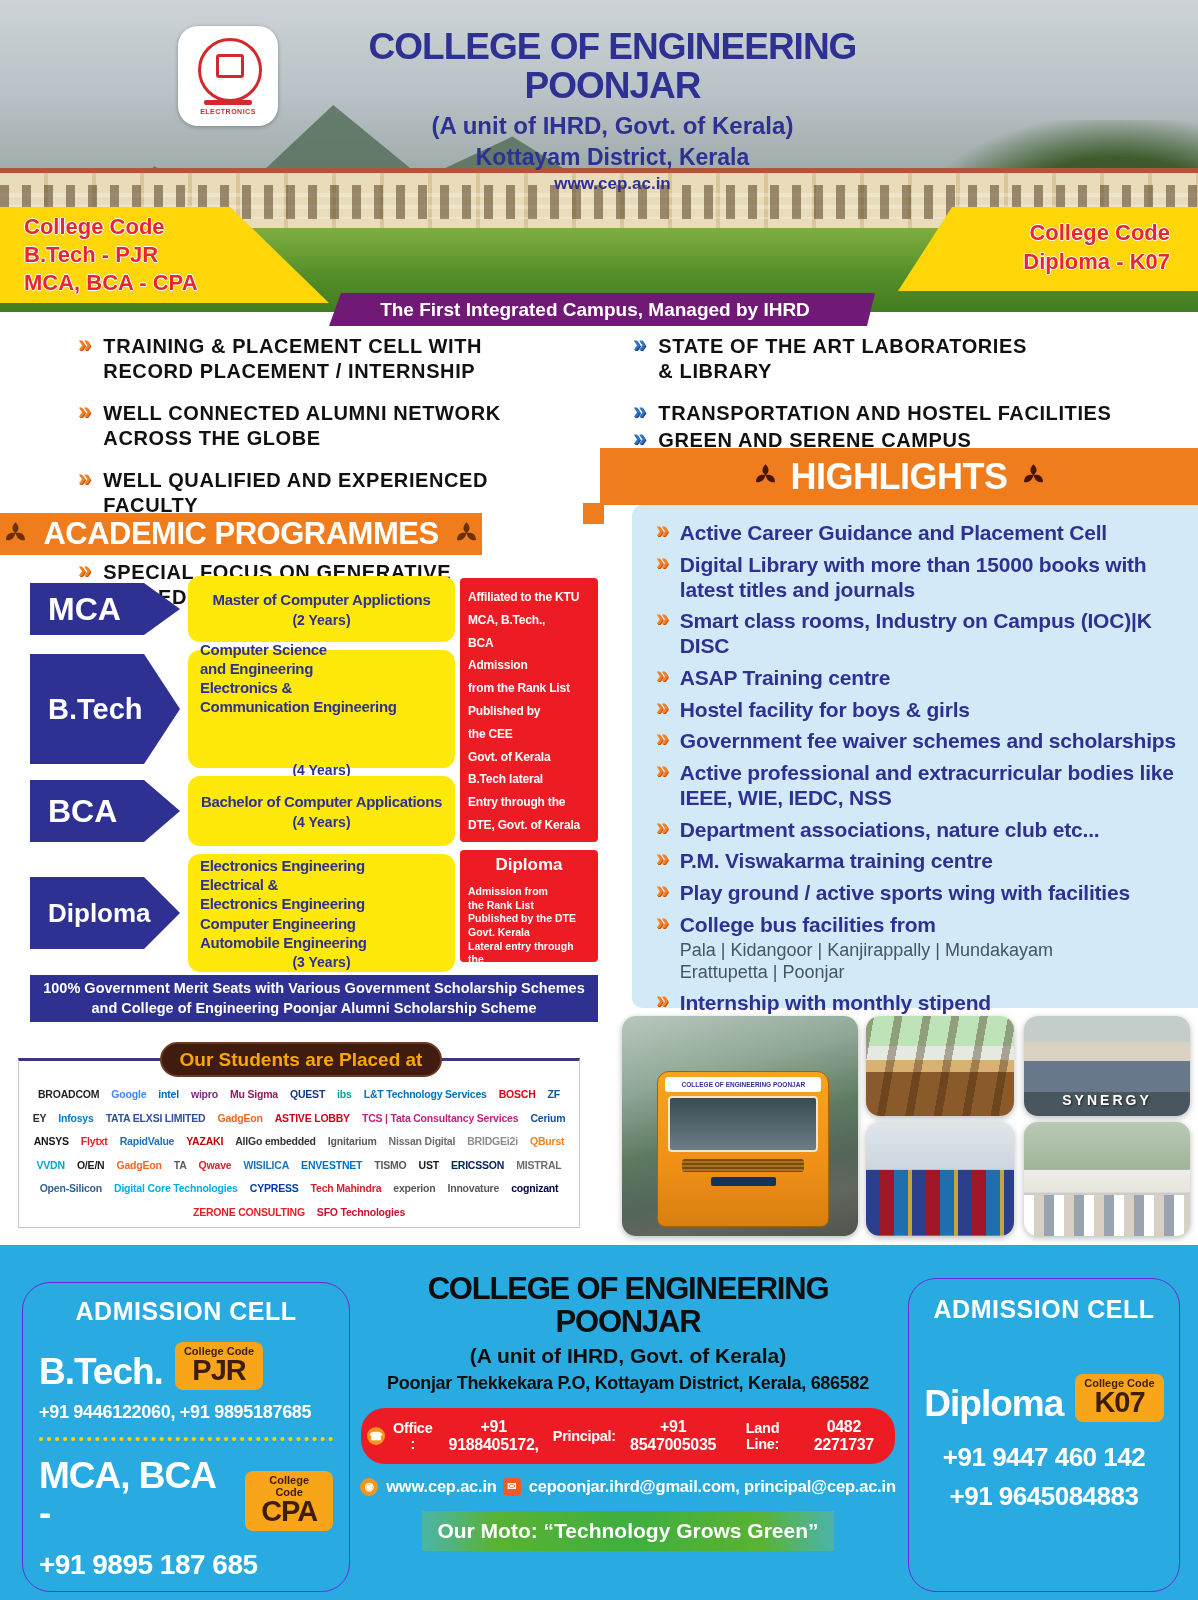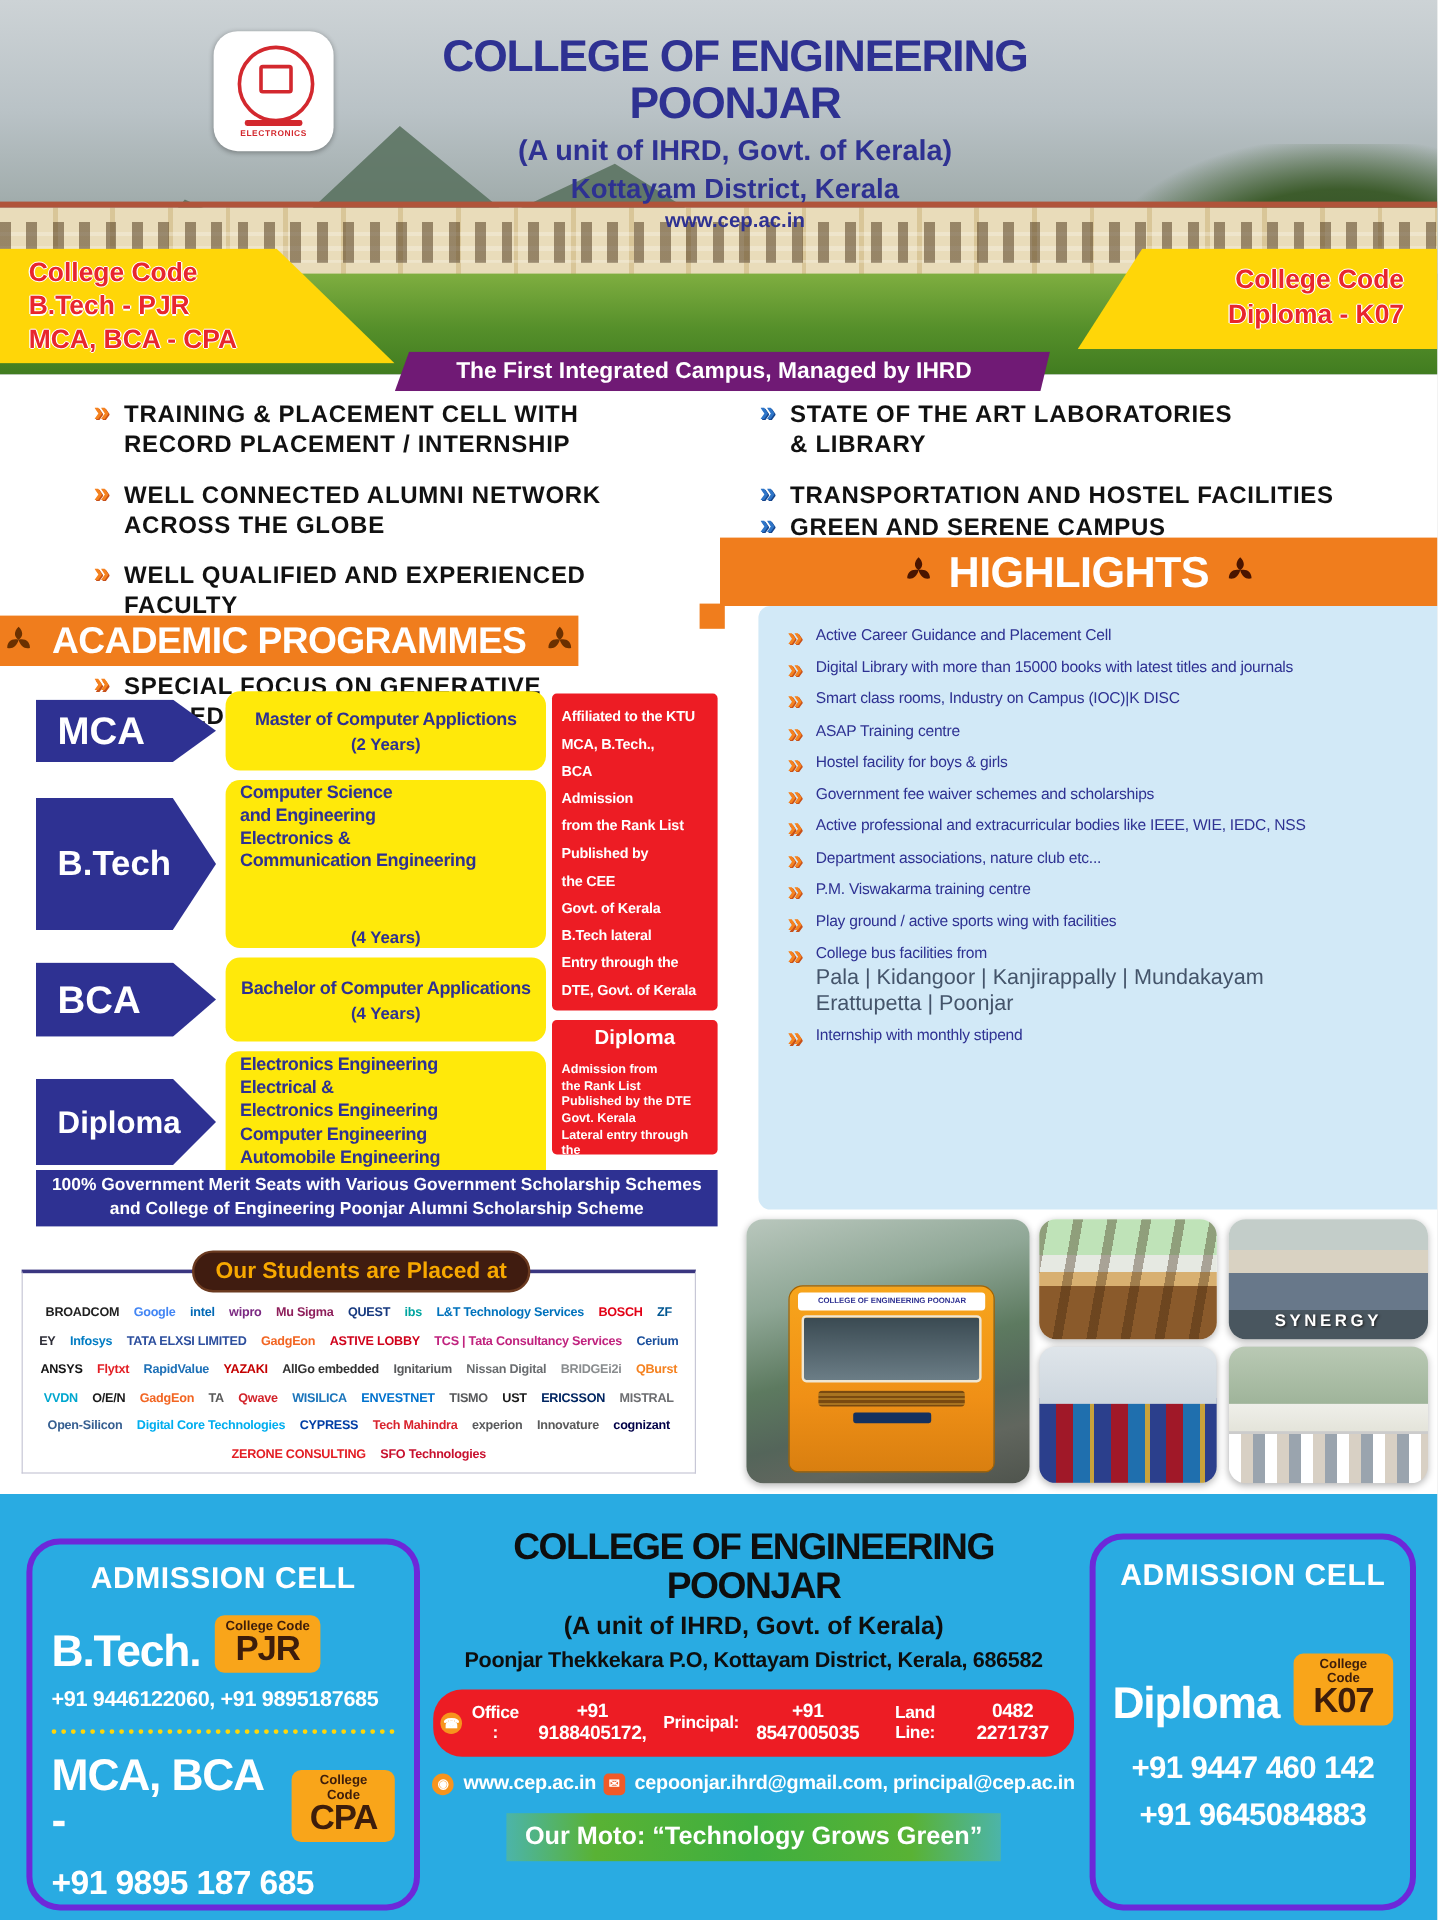--- a/index.html
+++ b/index.html
@@ -69,21 +69,21 @@
   #prog-col{position:absolute;left:30px;top:576px;width:425px;}
   .prog-row{display:flex;align-items:center;margin-bottom:8px;}
   .prog-arrow{flex:0 0 150px;background:#2e3192;color:#fff;font-weight:bold;
         clip-path:polygon(0 0,76% 0,100% 50%,76% 100%,0 100%);
         display:flex;align-items:center;padding-left:18px;box-sizing:border-box;}
   .prog-box{flex:1;margin-left:8px;background:#ffe90a;border-radius:12px;color:#2e3192;font-weight:bold;
         padding:7px 12px;display:flex;flex-direction:column;justify-content:center;box-sizing:border-box;}
   .prog-desc{font-size:15px;letter-spacing:-.3px;line-height:1.28;}
   .prog-desc.center{text-align:center;}
   .prog-years{font-size:14px;text-align:center;margin-top:2px;}
-  .h-mca{height:66px;} .h-btech{height:140px;gap:44px;} .h-bca{height:70px;} .h-dip{height:118px;}
+  .h-mca{height:66px;} .h-btech{height:118px;gap:44px;} .h-bca{height:70px;} .h-dip{height:118px;}
   .a-mca{height:52px;font-size:32px;} .a-btech{height:110px;font-size:29px;}
   .a-bca{height:62px;font-size:32px;} .a-dip{height:72px;font-size:26px;}
 
   #ktu-box{position:absolute;left:460px;top:578px;width:138px;height:264px;background:#ed1c24;border-radius:4px;
         color:#fff;font-weight:bold;font-size:12px;letter-spacing:-.2px;line-height:1.9;padding:8px 8px;box-sizing:border-box;}
   #dip-box{position:absolute;left:460px;top:850px;width:138px;height:112px;background:#ed1c24;border-radius:4px;
         color:#fff;padding:5px 8px;box-sizing:border-box;}
   #dip-box .dip-title{font-size:17px;font-weight:bold;text-align:center;}
   #dip-box .dip-lines{font-size:10.5px;font-weight:bold;line-height:1.3;margin-top:10px;}
 
@@ -92,21 +92,21 @@
 
   
   #hl-bar{position:absolute;left:600px;top:448px;width:598px;height:57px;background:#f07d1d;
         display:flex;align-items:center;justify-content:center;gap:12px;}
   #hl-bar .bar-title{color:#fff;font-size:36px;font-weight:bold;letter-spacing:-.5px;}
   #hl-panel{position:absolute;left:632px;top:505px;width:566px;height:503px;background:#d2e9f7;
         border-radius:10px 0 0 10px;padding:16px 14px 0 24px;box-sizing:border-box;}
   .hl-item{display:flex;align-items:flex-start;margin-bottom:7px;}
   .hl-item .arr{font-size:23px;margin-right:11px;}
   .hl-txt{display:flex;flex-direction:column;}
-  .hl-main{font-size:13px;font-weight:normal;color:#2e3192;letter-spacing:-.2px;line-height:1.18;}
+  .hl-main{font-size:21px;font-weight:bold;color:#2e3192;letter-spacing:-.2px;line-height:1.18;}
   .hl-sub{font-size:18px;color:#44546a;line-height:1.25;margin-top:1px;white-space:pre-line;}
   .hl-sub:empty{display:none;}
 
   
   #placed-panel{position:absolute;left:18px;top:1058px;width:562px;height:170px;background:#fff;
         border:1px solid #c7c7d6;border-top:3px solid #3a3680;box-sizing:border-box;}
   #placed-pill{position:absolute;left:160px;top:1042px;width:282px;height:35px;background:#401c10;border:2px solid #6b3a20;
         border-radius:18px;color:#f7a800;font-size:19px;font-weight:bold;text-align:center;line-height:31px;z-index:3;box-sizing:border-box;}
   #logo-grid{display:flex;flex-wrap:wrap;gap:5px 12px;justify-content:center;align-content:space-around;
         padding:24px 10px 6px;height:100%;box-sizing:border-box;}
@@ -136,21 +136,21 @@
         background-image:linear-gradient(180deg,#dfe5ea,#cdd6de),
           repeating-linear-gradient(90deg,#2b3f8c 0 14px,#a01828 14px 28px,#1f6fae 28px 42px,#c8a23a 42px 46px);
         background-size:100% 42%,100% 62%;background-position:top,bottom;background-repeat:no-repeat;}
   #photo-rally{left:1024px;top:1122px;width:166px;height:114px;
         background-image:linear-gradient(180deg,#b9c9b4,#9fb49a),linear-gradient(180deg,#f2f2ee,#e4e4da),
           repeating-linear-gradient(90deg,#ffffff 0 10px,#d8d0c4 10px 20px,#9aa4ae 20px 30px);
         background-size:100% 42%,100% 26%,100% 36%;background-position:top,50% 48%,bottom;background-repeat:no-repeat;}
 
   
   #footer{position:absolute;left:0;top:1245px;width:1198px;height:355px;background:#29abe2;}
-  .adm-box{position:absolute;border:5px solid #6d28d9;border-radius:28px;box-sizing:border-box;color:#fff;}
+  .adm-box{position:absolute;border:1px solid #6d28d9;border-radius:28px;box-sizing:border-box;color:#fff;}
   #adm-left{left:22px;top:37px;width:328px;height:310px;padding:14px 16px;}
   #adm-right{left:908px;top:33px;width:272px;height:314px;padding:16px 14px;text-align:center;}
   .adm-title{text-align:center;font-size:25px;font-weight:bold;letter-spacing:.5px;}
   .adm-row{display:flex;align-items:flex-end;gap:12px;margin-top:16px;}
   .adm-prog{font-size:37px;font-weight:bold;letter-spacing:-1px;line-height:1;}
   .code-chip{background:#f9a51a;border-radius:8px;padding:3px 9px 5px;text-align:center;color:#3d1d0b;}
   .code-chip .cc-label{display:block;font-size:11px;font-weight:bold;line-height:1.1;}
   .code-chip .cc-code{display:block;font-size:29px;font-weight:bold;line-height:.95;letter-spacing:-1px;}
   .adm-phones{font-size:18px;font-weight:bold;margin-top:12px;letter-spacing:-.3px;}
   .dotted-sep{border:none;border-top:4px dotted #ffd608;margin:14px 0 2px;}

